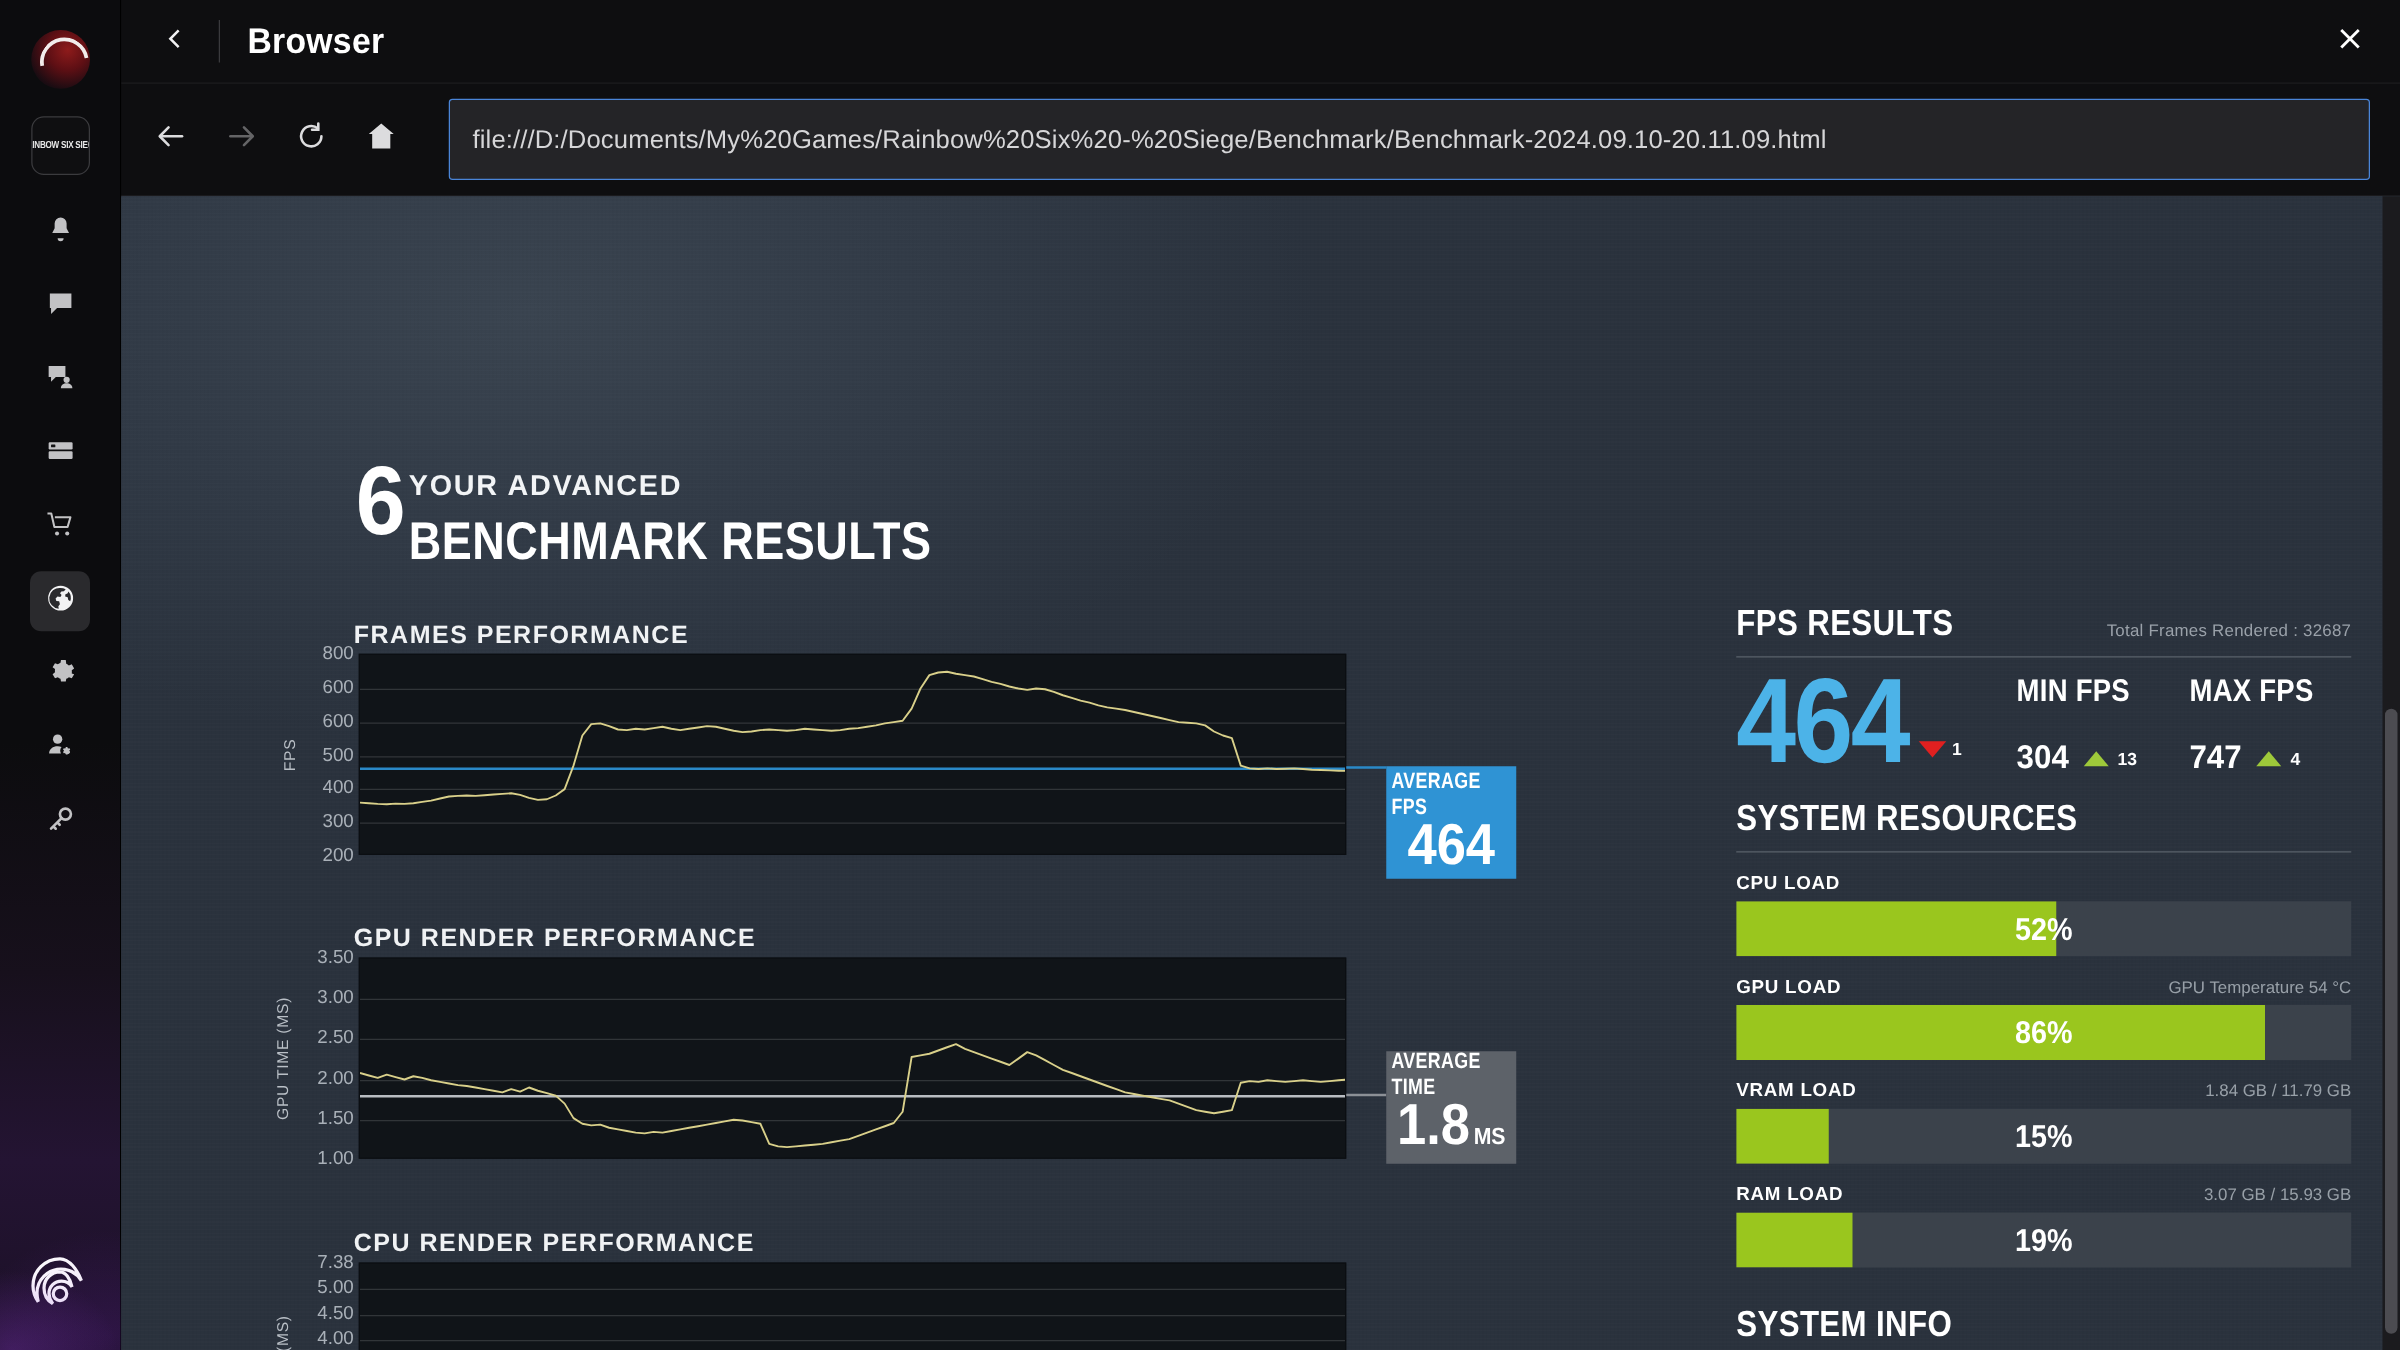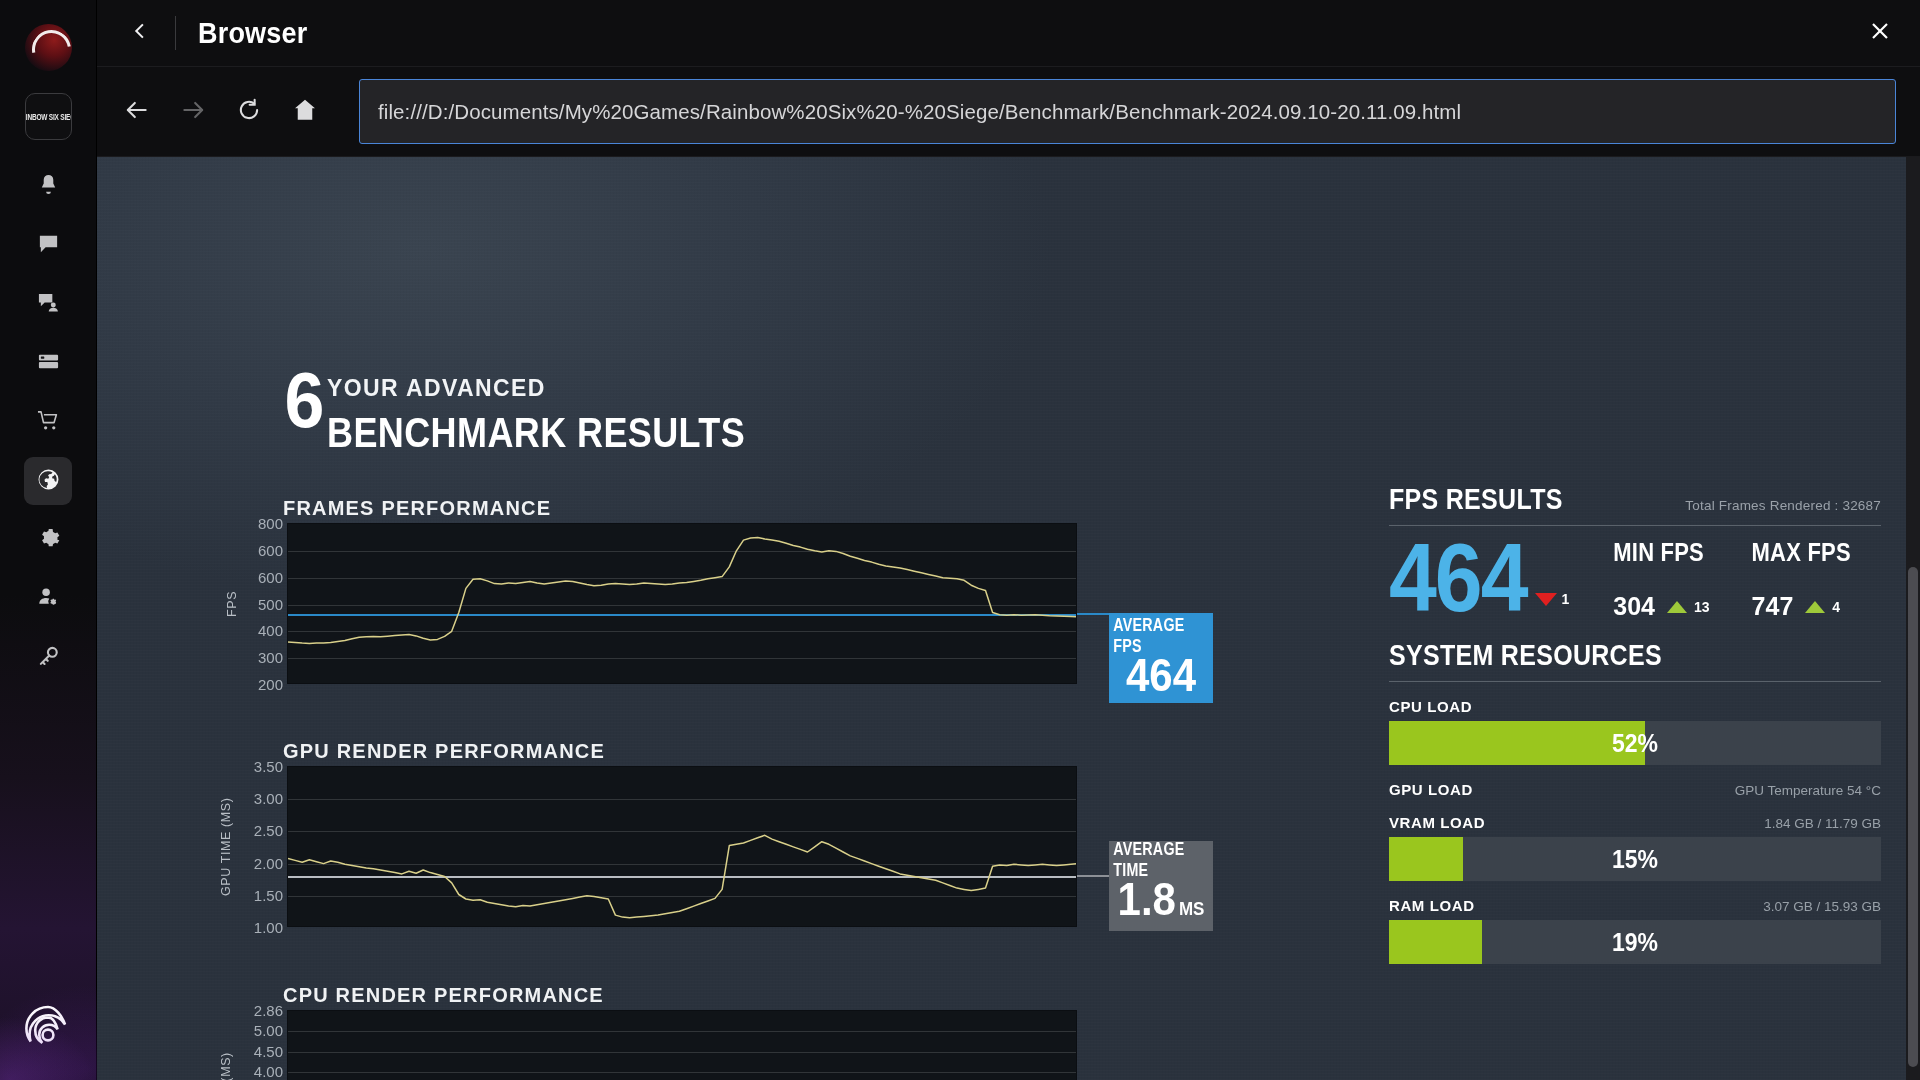--- a/index.html
+++ b/index.html
@@ -467,21 +467,21 @@
             <div class="connector grey" style="left: 980px; top: 718.48px; width: 32px;"></div>
             <div class="badge grey" style="left: 1012px; top: 684px; width: 104px; height: 90px;">
               <div class="badge-label">AVERAGE TIME</div>
               <div class="badge-value">1.8<span class="unit">MS</span></div>
             </div>
             <div class="chart-block" style="left: 186px; top: 827px; width: 834px;">
               <div class="chart-title">CPU RENDER PERFORMANCE</div>
               <div class="chart-area-wrap" style="width: 794px; height: 183px;">
                 <div class="chart-axis-label" style="left: -64px; top: 0px; height: 183px;">CPU TIME (MS)</div>
                 <div style="position: absolute; left: 0px; top: 0px; height: 183px;">
-                  <div class="y-tick" style="top: 0px;">2.86</div>
+                  <div class="y-tick" style="top: 0px;">7.38</div>
                   <div class="y-tick" style="top: 20.3333px;">5.00</div>
                   <div class="y-tick" style="top: 40.6667px;">4.50</div>
                   <div class="y-tick" style="top: 61px;">4.00</div>
                 </div>
                 <div class="plot" style="left: 4px; top: 0px; width: 790px; height: 183px;">
                   <div class="gridline" style="top: 20.3333px;"></div>
                   <div class="gridline" style="top: 40.6667px;"></div>
                   <div class="gridline" style="top: 61px;"></div>
                   <svg width="790" height="183" style="position: absolute; left: 0px; top: 0px;">
                     <polyline points="0.0,110.6 7.4,112.2 14.8,109.0 22.1,111.4 29.5,113.1 36.9,110.6 44.3,113.9 51.7,115.5 59.1,113.1 66.4,116.3 73.8,117.9 81.2,115.5 88.6,118.7 96.0,117.1 103.4,119.6 110.7,117.9 118.1,113.1 125.5,117.1 132.9,118.7 140.3,113.1 147.7,117.9 155.0,113.9 162.4,118.7 169.8,156.2 177.2,157.0 184.6,156.2 192.0,154.5 199.3,153.7 206.7,155.3 214.1,156.2 221.5,154.5 228.9,156.2 236.3,155.3 243.6,153.7 251.0,154.5 258.4,156.2 265.8,155.3 273.2,154.5 280.6,155.3 287.9,153.7 295.3,154.5 302.7,155.3 310.1,154.5 317.5,153.7 324.9,154.5 332.2,155.3 339.6,170.8 347.0,171.6 354.4,170.8 361.8,170.0 369.2,170.8 376.5,169.2 383.9,168.4 391.3,169.2 398.7,167.5 406.1,166.7 413.5,165.9 420.8,165.1 428.2,164.3 435.6,162.7 443.0,161.9 450.4,161.0 457.8,160.2 465.1,158.6 472.5,159.4 479.9,157.8 487.3,86.2 494.7,84.6 502.1,87.0 509.4,87.8 516.8,89.5 524.2,90.3 531.6,91.1 539.0,92.7 546.4,94.3 553.7,96.0 561.1,97.6 568.5,99.2 575.9,100.9 583.3,102.5 590.7,104.1 598.0,105.7 605.4,107.4 612.8,109.0 620.2,110.6 627.6,112.2 635.0,113.9 642.3,115.5 649.7,117.1 657.1,118.7 664.5,120.4 671.9,122.0 679.3,123.6 686.6,125.3 694.0,126.9 701.4,128.5 708.8,152.9 716.2,153.7 723.6,154.5 730.9,155.3 738.3,154.5 745.7,153.7 753.1,106.5 760.5,107.4 767.9,108.2 775.2,109.0 782.6,109.8 790.0,109.0" fill="none" stroke="#d9d08a" stroke-width="1.5" stroke-linejoin="round"></polyline>
@@ -542,20 +542,24 @@
                     <div class="res-fill" style="width: 52%;"></div>
                     <div class="res-pct">52%</div>
                   </div>
                   <div class="res-zero">0%</div>
                 </div>
                 <div class="res-item">
                   <div class="res-top">
                     <div class="res-name">GPU LOAD</div>
                     <div class="res-sub">GPU Temperature 54 °C</div>
                   </div>
+                  <div class="res-bar">
+                    <div class="res-fill" style="width: 86%;"></div>
+                    <div class="res-pct">86%</div>
+                  </div>
                   <div class="res-zero">0%</div>
                 </div>
                 <div class="res-item">
                   <div class="res-top">
                     <div class="res-name">VRAM LOAD</div>
                     <div class="res-sub">1.84 GB / 11.79 GB</div>
                   </div>
                   <div class="res-bar">
                     <div class="res-fill" style="width: 15%;"></div>
                     <div class="res-pct">15%</div>
@@ -569,20 +573,26 @@
                   </div>
                   <div class="res-bar">
                     <div class="res-fill" style="width: 19%;"></div>
                     <div class="res-pct">19%</div>
                   </div>
                   <div class="res-zero">0%</div>
                 </div>
               </div>
           </div>
 
+          <div class="info-block">
+            <div class="sec-head">
+              <div class="sec-title">SYSTEM INFO</div>
+            </div>
+
+          </div>
 
         </div>
       </div>
 
       <div class="scrollbar">
         <div class="scroll-thumb"></div>
       </div>
     </div>
   </div>
 </div>

